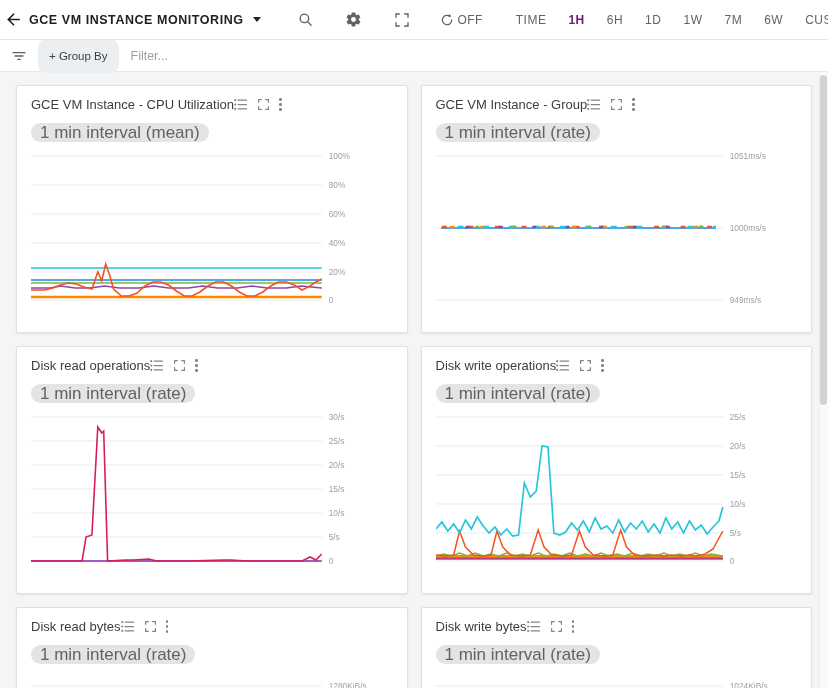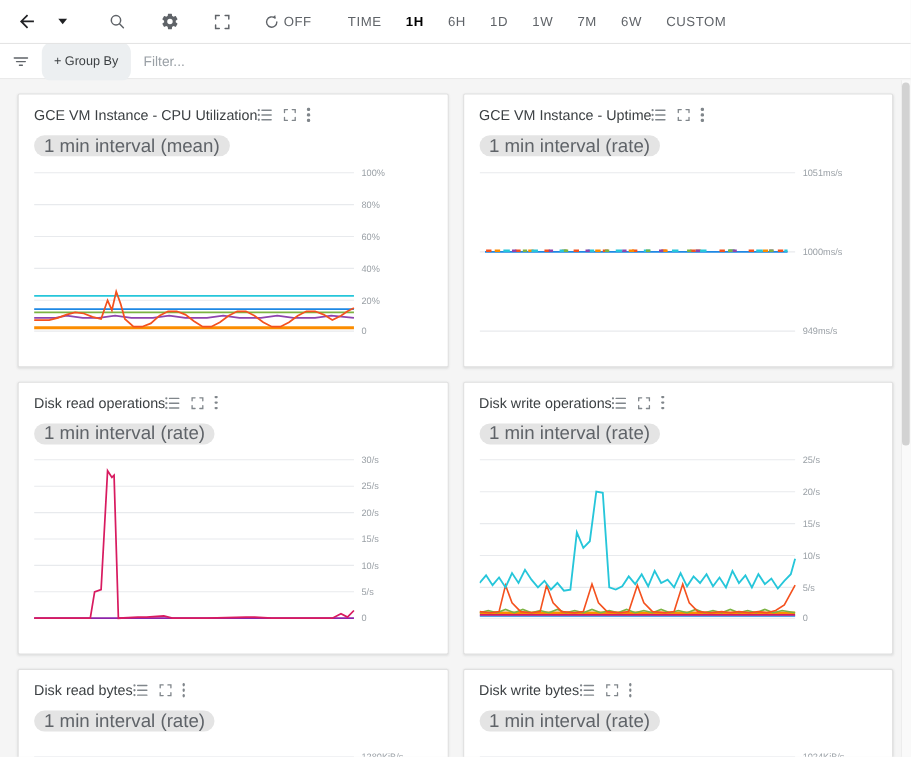--- a/index.html
+++ b/index.html
@@ -70,21 +70,21 @@
   }
   .range-item {
     font-size: 12px;
     letter-spacing: .5px;
     color: #5f6368;
     padding: 0 11px;
     line-height: 40px;
     cursor: pointer;
     white-space: nowrap;
   }
-  .range-item.active { color: #000000; font-weight: bold; }
+  .range-item.active { color: #701a75; font-weight: bold; }
 
   
   .filterbar {
     height: 32px;
     background: #ffffff;
     display: flex;
     align-items: center;
     border-bottom: 1px solid #e8e8e8;
     padding-left: 6px;
   }
@@ -184,20 +184,21 @@
 </style>
 </head>
 <body>
 
 <div class="topbar">
   <div class="back-btn">
     <svg width="19" height="19" viewBox="0 0 24 24">
       <path d="M20 11H7.8l5.6-5.6L12 4l-8 8 8 8 1.4-1.4L7.8 13H20z" fill="#202124"></path>
     </svg>
   </div>
+  <span class="dash-title">GCE VM INSTANCE MONITORING</span>
   <span class="title-caret"></span>
 
   <div class="topbar-actions">
     <div class="icon-btn">
       <svg width="17" height="17" viewBox="0 0 24 24">
         <circle cx="10.5" cy="10.5" r="6" fill="none" stroke="#5f6368" stroke-width="1.9"></circle>
         <line x1="15" y1="15" x2="20" y2="20" stroke="#5f6368" stroke-width="1.9" stroke-linecap="round"></line>
       </svg>
     </div>
     <div class="icon-btn">
@@ -321,21 +322,21 @@
             <text x="211" y="170">10:45</text>
             <text x="285" y="170">11 PM</text>
           </g>
         </svg>
         <div style="height:16px"></div>
       </div>
     </div>
 
     <div class="card">
       <div class="card-head">
-        <div class="card-title">GCE VM Instance - Uptime</div>
+        <div class="card-title">GCE VM Instance - Group</div>
         <div class="card-icons">
           <span class="ci">
             <svg width="14" height="13" viewBox="0 0 16 14">
                 <g fill="#80868b">
                   <circle cx="1.4" cy="2" r="1.2"></circle>
                   <rect x="4" y="1.3" width="11" height="1.5" rx=".7"></rect>
                   <circle cx="1.4" cy="7" r="1.2"></circle>
                   <rect x="4" y="6.3" width="11" height="1.5" rx=".7"></rect>
                   <circle cx="1.4" cy="12" r="1.2"></circle>
                   <rect x="4" y="11.3" width="11" height="1.5" rx=".7"></rect>

